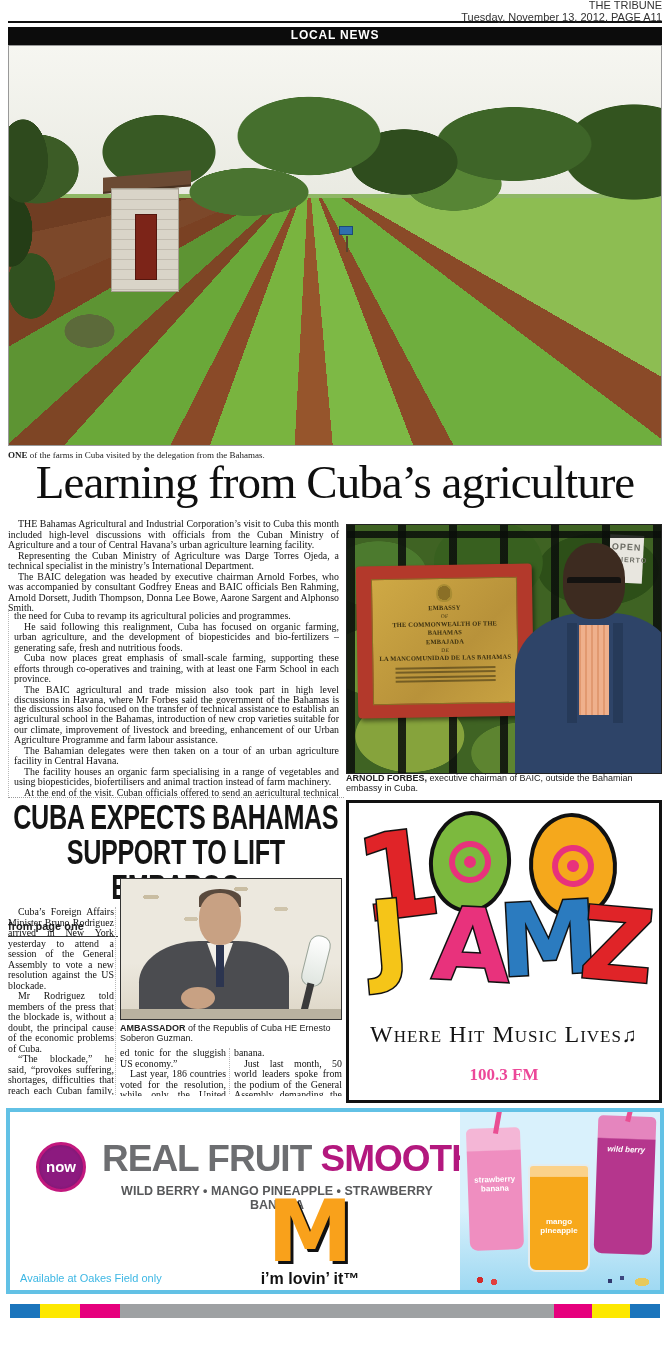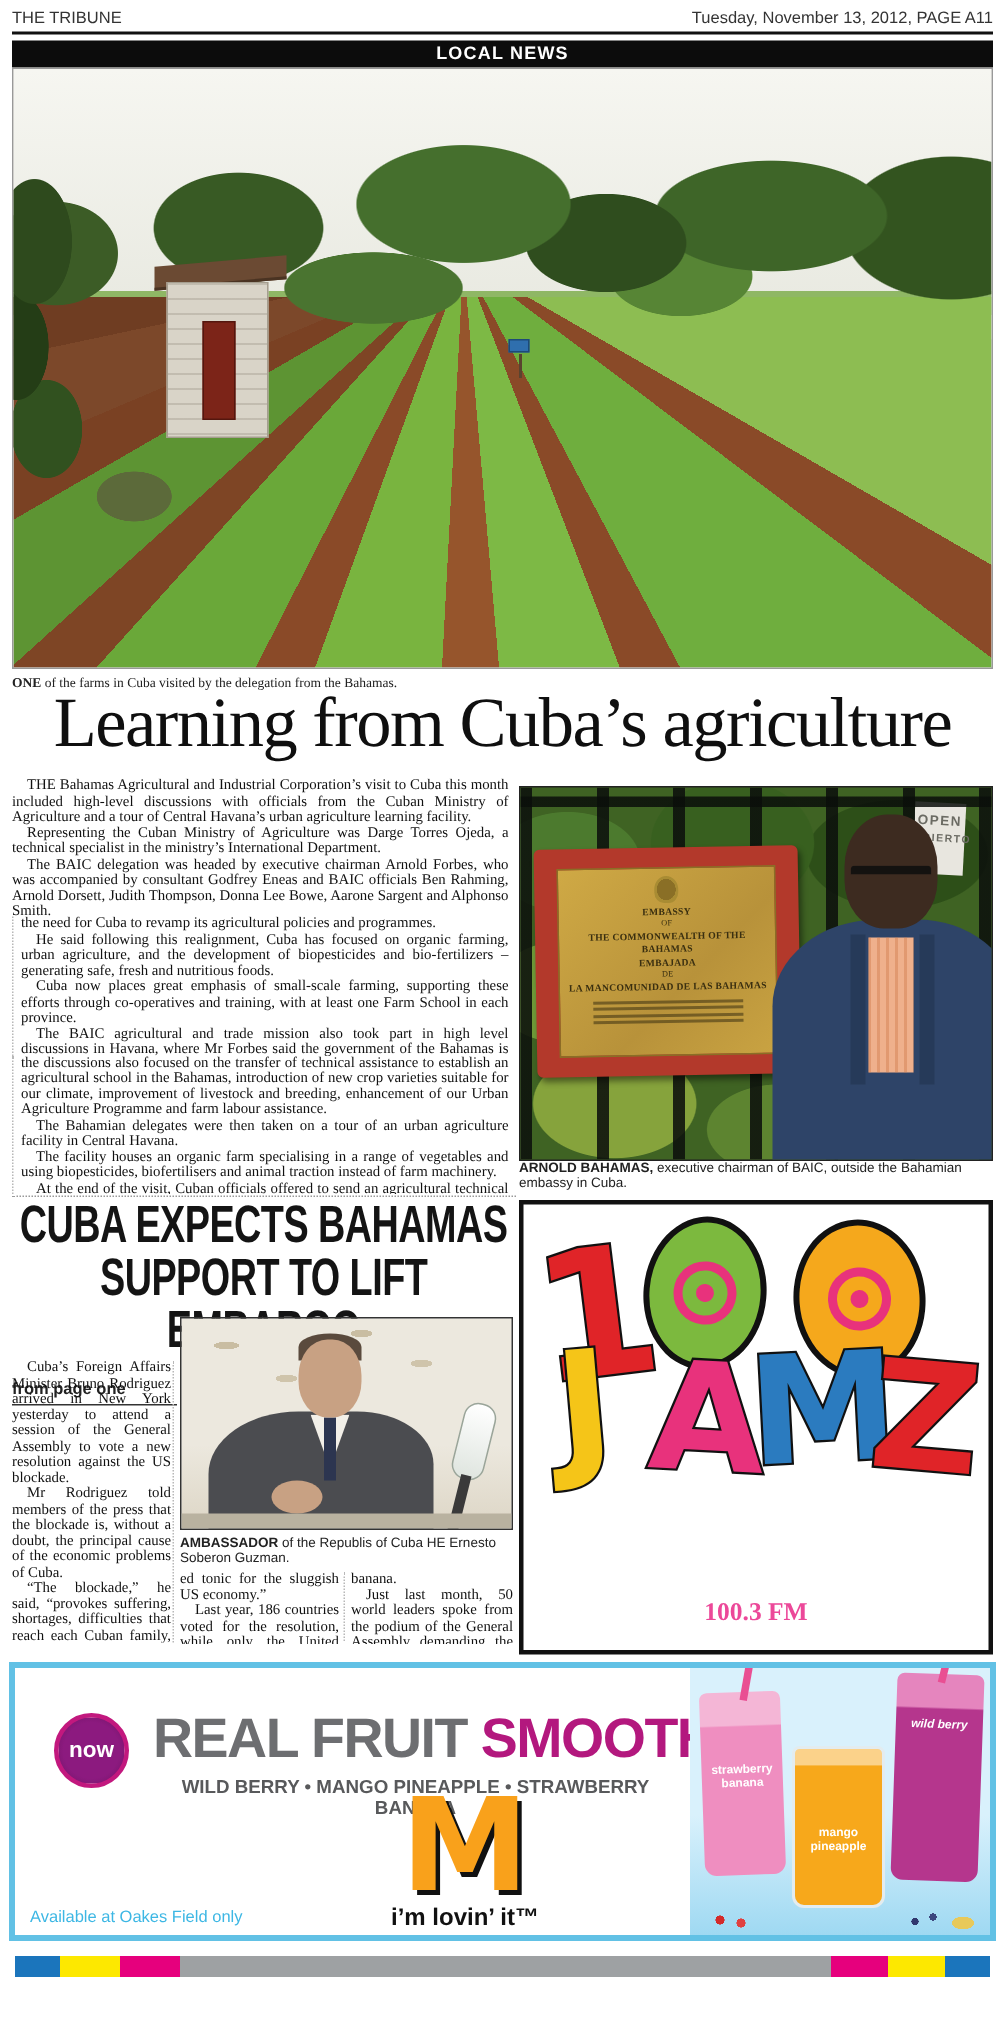--- a/index.html
+++ b/index.html
@@ -6,21 +6,21 @@
   html,body { margin:0; padding:0; }
   body {
     width:670px; height:1358px; position:relative; background:#fff;
     font-family:"Liberation Serif", serif; color:#1a1a1a; overflow:hidden;
   }
   .abs { position:absolute; }
 
   
   .masthead { top:4px; left:8px; right:8px; height:19px;
     font-family:"Liberation Sans", sans-serif; font-size:11px; color:#333;
-    border-bottom:2px solid #111; display:flex; justify-content:space-between; align-items:flex-end; padding-bottom:3px; }
+    border-bottom:2px solid #111; display:flex; justify-content:center; align-items:flex-end; padding-bottom:3px;flex-direction:column; }
   .section-bar { top:27px; left:8px; right:8px; height:33px; background:#0c0c0c; color:#fff;
     font:bold 12px/17px "Liberation Sans", sans-serif; text-align:center; letter-spacing:.8px; }
 
   
   .farm-photo { top:45px; left:8px; right:8px; height:401px; border:1px solid #999; overflow:hidden; background:#f0efe9; }
   .farm-sky { position:absolute; inset:0 0 55% 0; background:linear-gradient(#f6f6f1,#e7e8df); }
   .farm-trees { position:absolute; left:0; top:28px; right:0; height:160px;
     background:
       radial-gradient(ellipse 70px 58px at 28px 95px, #3c5c26 59%, transparent 60%),
       radial-gradient(ellipse 95px 62px at 150px 78px, #385a24 59%, transparent 60%),
@@ -281,21 +281,21 @@
   </div>
   <div class="forbes-man">
     <div class="forbes-suit"></div>
     <div class="forbes-shirt"></div>
     <div class="forbes-lapel"></div>
     <div class="forbes-head"></div>
     <div class="forbes-glasses"></div>
   </div>
 </div>
 <div class="abs caption cap-forbes">
-  <b>ARNOLD BAHAMAS,</b><span> executive chairman of BAIC, outside the Bahamian embassy in Cuba.</span>
+  <b>ARNOLD FORBES,</b><span> executive chairman of BAIC, outside the Bahamian embassy in Cuba.</span>
 </div>
 
 <div class="abs dotted-rule"></div>
 
 <div class="abs h2wrap">
   <div>CUBA EXPECTS BAHAMAS</div>
   <div>SUPPORT TO LIFT EMBARGO</div>
 </div>
 <div class="abs kicker">from page one</div>
 
@@ -336,20 +336,23 @@
   <div class="jz-zero jz-z1">
       <div class="swirl"></div>
     </div>
   <div class="jz-zero jz-z2">
       <div class="swirl"></div>
     </div>
   <span class="jz jz-J">J</span>
   <span class="jz jz-A">A</span>
   <span class="jz jz-M">M</span>
   <span class="jz jz-Z">Z</span>
+  <div class="jz-tag">
+    <span>Where Hit Music Lives</span><span class="jz-note">♫</span>
+  </div>
   <div class="jz-freq">100.3 FM</div>
 </div>
 
 <div class="abs mcd">
   <div class="now-badge">now</div>
   <div class="mcd-title">
     <span class="gray">REAL FRUIT</span>
     <span class="mag">SMOOTHIES</span>
   </div>
   <div class="mcd-flavors">WILD BERRY • MANGO PINEAPPLE • STRAWBERRY BANANA</div>

